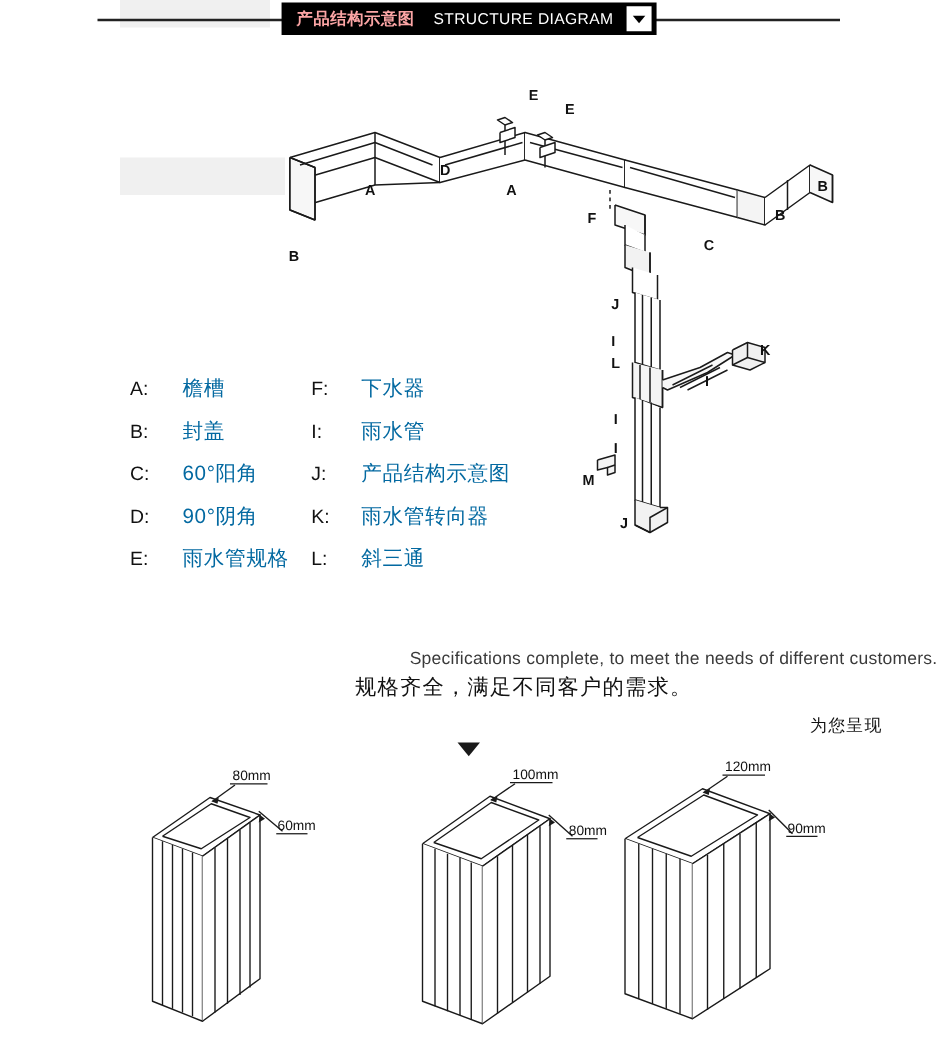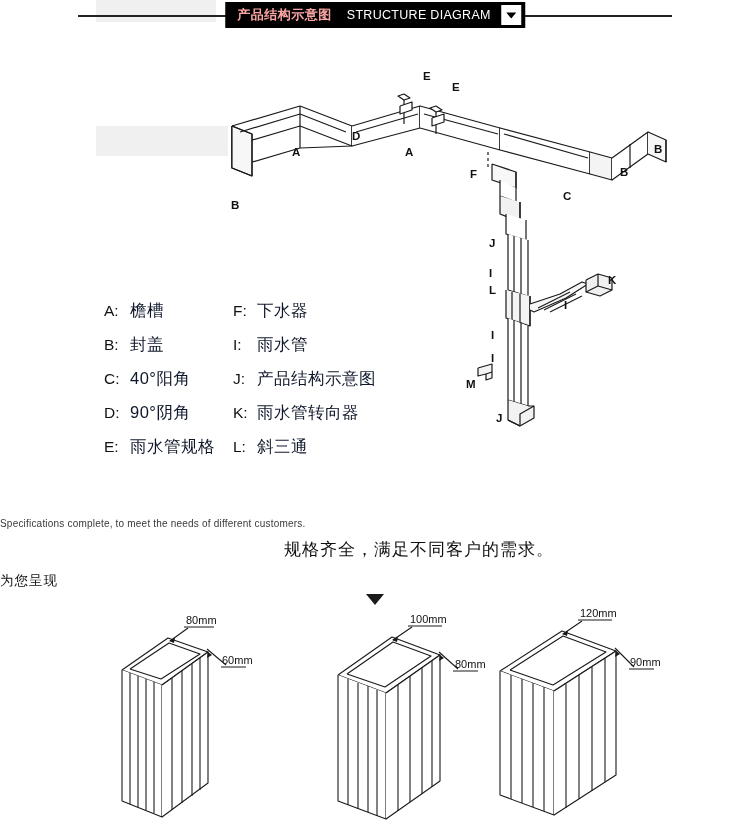--- a/index.html
+++ b/index.html
@@ -97,53 +97,54 @@
     align-items: baseline;
     font-size: 16px;
   }
   .legend-key {
     width: 26px;
     font-size: 15.5px;
     color: #111;
   }
   .legend-val {
     font-size: 16.5px;
-    color: #0f172a;
+    color: #0369a1;
     letter-spacing: 0.5px;
+    margin-left: 16px;
   }
   .legend-col.col2 .legend-key { width: 24px; }
 
   
   .spec-en {
     position: absolute;
     top: 518px;
     left: 0;
     width: 750px;
-    text-align: left;
-    font-size: 10px;
+    text-align: right;
+    font-size: 14px;
     color: #3a3a3a;
     letter-spacing: 0.2px;
   }
   .spec-cn {
     position: absolute;
     top: 538px;
     left: 0;
     width: 750px;
     text-align: center;
     font-size: 17px;
     color: #111;
     letter-spacing: 1px;
     padding-left: 44px;
   }
   .spec-sub {
     position: absolute;
     top: 572px;
     left: 0;
     width: 706px;
-    text-align: left;
+    text-align: right;
     font-size: 13.5px;
     color: #111;
     letter-spacing: 1px;
   }
   .spec-arrow {
     position: absolute;
     top: 594px;
     left: 50%;
     transform: translateX(-50%);
     width: 0;
@@ -313,21 +314,21 @@
       <div class="legend-item">
         <span class="legend-key">A:</span>
         <span class="legend-val">檐槽</span>
       </div>
       <div class="legend-item">
         <span class="legend-key">B:</span>
         <span class="legend-val">封盖</span>
       </div>
       <div class="legend-item">
         <span class="legend-key">C:</span>
-        <span class="legend-val">40°阳角</span>
+        <span class="legend-val">60°阳角</span>
       </div>
       <div class="legend-item">
         <span class="legend-key">D:</span>
         <span class="legend-val">90°阴角</span>
       </div>
       <div class="legend-item">
         <span class="legend-key">E:</span>
         <span class="legend-val">雨水管规格</span>
       </div>
     </div>

